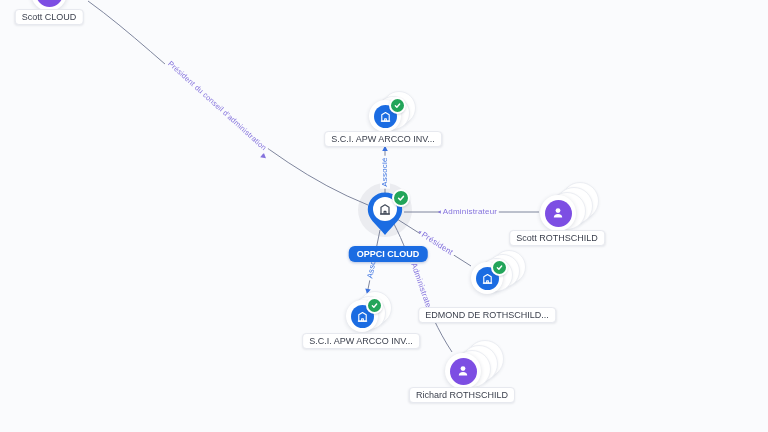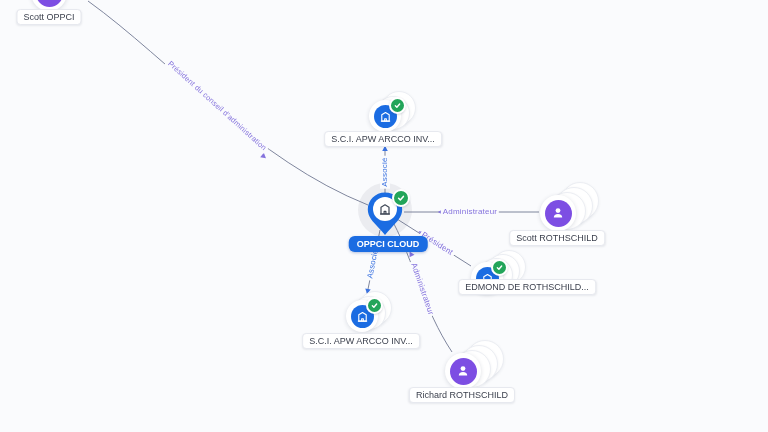--- a/index.html
+++ b/index.html
@@ -103,21 +103,21 @@
   <div class="edge-label el-blue" style="left:373px;top:264px;transform:translate(-50%,-50%) rotate(-79deg);">Associé</div>
 
   <div class="edge-label el-purple" style="left:422px;top:289px;transform:translate(-50%,-50%) rotate(71deg);">Administrateur</div>
 
   <div class="node pe" style="left:49px;top:-7px;">
     <div class="ring">
       <div class="disc disc-person">
         
       </div>
     </div>
-    <div class="nlabel" style="top:16px;">Scott OPPCI</div>
+    <div class="nlabel" style="top:16px;">Scott CLOUD</div>
   </div>
 
   <div class="node co" style="left:385px;top:116px;">
     <div class="ghost" style="left:-3px;top:-25px;"></div>
     <div class="ghost" style="left:-9px;top:-20px;"></div>
     <div class="ring">
       <div class="disc disc-company">
         <svg width="13" height="13" viewBox="0 0 14 14">
           <g stroke="#fff" stroke-width="1.2" fill="none" stroke-linejoin="round">
             <path d="M3 12 V5.2 L7 2.8 L11 5.2 V12 Z"></path>
@@ -143,21 +143,21 @@
         <path d="M3 12 V5.2 L7 2.8 L11 5.2 V12 Z"></path>
         <path d="M6.1 12 V9.4 H7.9 V12"></path>
         <path d="M2 12 H12"></path>
       </g>
     </svg>
     <div class="badge" style="left:7px;top:-21px;width:14px;height:14px;">
       <svg width="10" height="10" viewBox="0 0 13 13">
         <path d="M3.4 6.8 l2.2 2.2 4-4.6" stroke="#fff" stroke-width="2" fill="none" stroke-linecap="round" stroke-linejoin="round"></path>
       </svg>
     </div>
-    <div class="center-label" style="top:26px;left:3px;">OPPCI CLOUD</div>
+    <div class="center-label" style="top:36px;left:3px;">OPPCI CLOUD</div>
   </div>
 
   <div class="node pe" style="left:558px;top:213px;">
     <div class="ghost" style="left:3px;top:-31px;"></div>
     <div class="ghost" style="left:-3px;top:-26px;"></div>
     <div class="ghost" style="left:-10px;top:-21px;"></div>
     <div class="ring">
       <div class="disc disc-person">
         <svg width="14" height="14" viewBox="0 0 14 14">
           <circle cx="7" cy="4.6" r="2.4" fill="#fff"></circle>
@@ -181,21 +181,21 @@
             <path d="M2 12 H12"></path>
           </g>
         </svg>
       </div>
     </div>
     <div class="badge" style="left:4px;top:-19px;">
       <svg width="9" height="9" viewBox="0 0 13 13">
         <path d="M3.4 6.8 l2.2 2.2 4-4.6" stroke="#fff" stroke-width="2" fill="none" stroke-linecap="round" stroke-linejoin="round"></path>
       </svg>
     </div>
-    <div class="nlabel" style="top:1px;margin-left:40px;">EDMOND DE ROTHSCHILD...</div>
+    <div class="nlabel" style="top:29px;">EDMOND DE ROTHSCHILD...</div>
   </div>
 
   <div class="node co" style="left:362px;top:316px;">
     <div class="ghost" style="left:-4px;top:-25px;"></div>
     <div class="ghost" style="left:-10px;top:-20px;"></div>
     <div class="ring">
       <div class="disc disc-company">
         <svg width="13" height="13" viewBox="0 0 14 14">
           <g stroke="#fff" stroke-width="1.2" fill="none" stroke-linejoin="round">
             <path d="M3 12 V5.2 L7 2.8 L11 5.2 V12 Z"></path>

